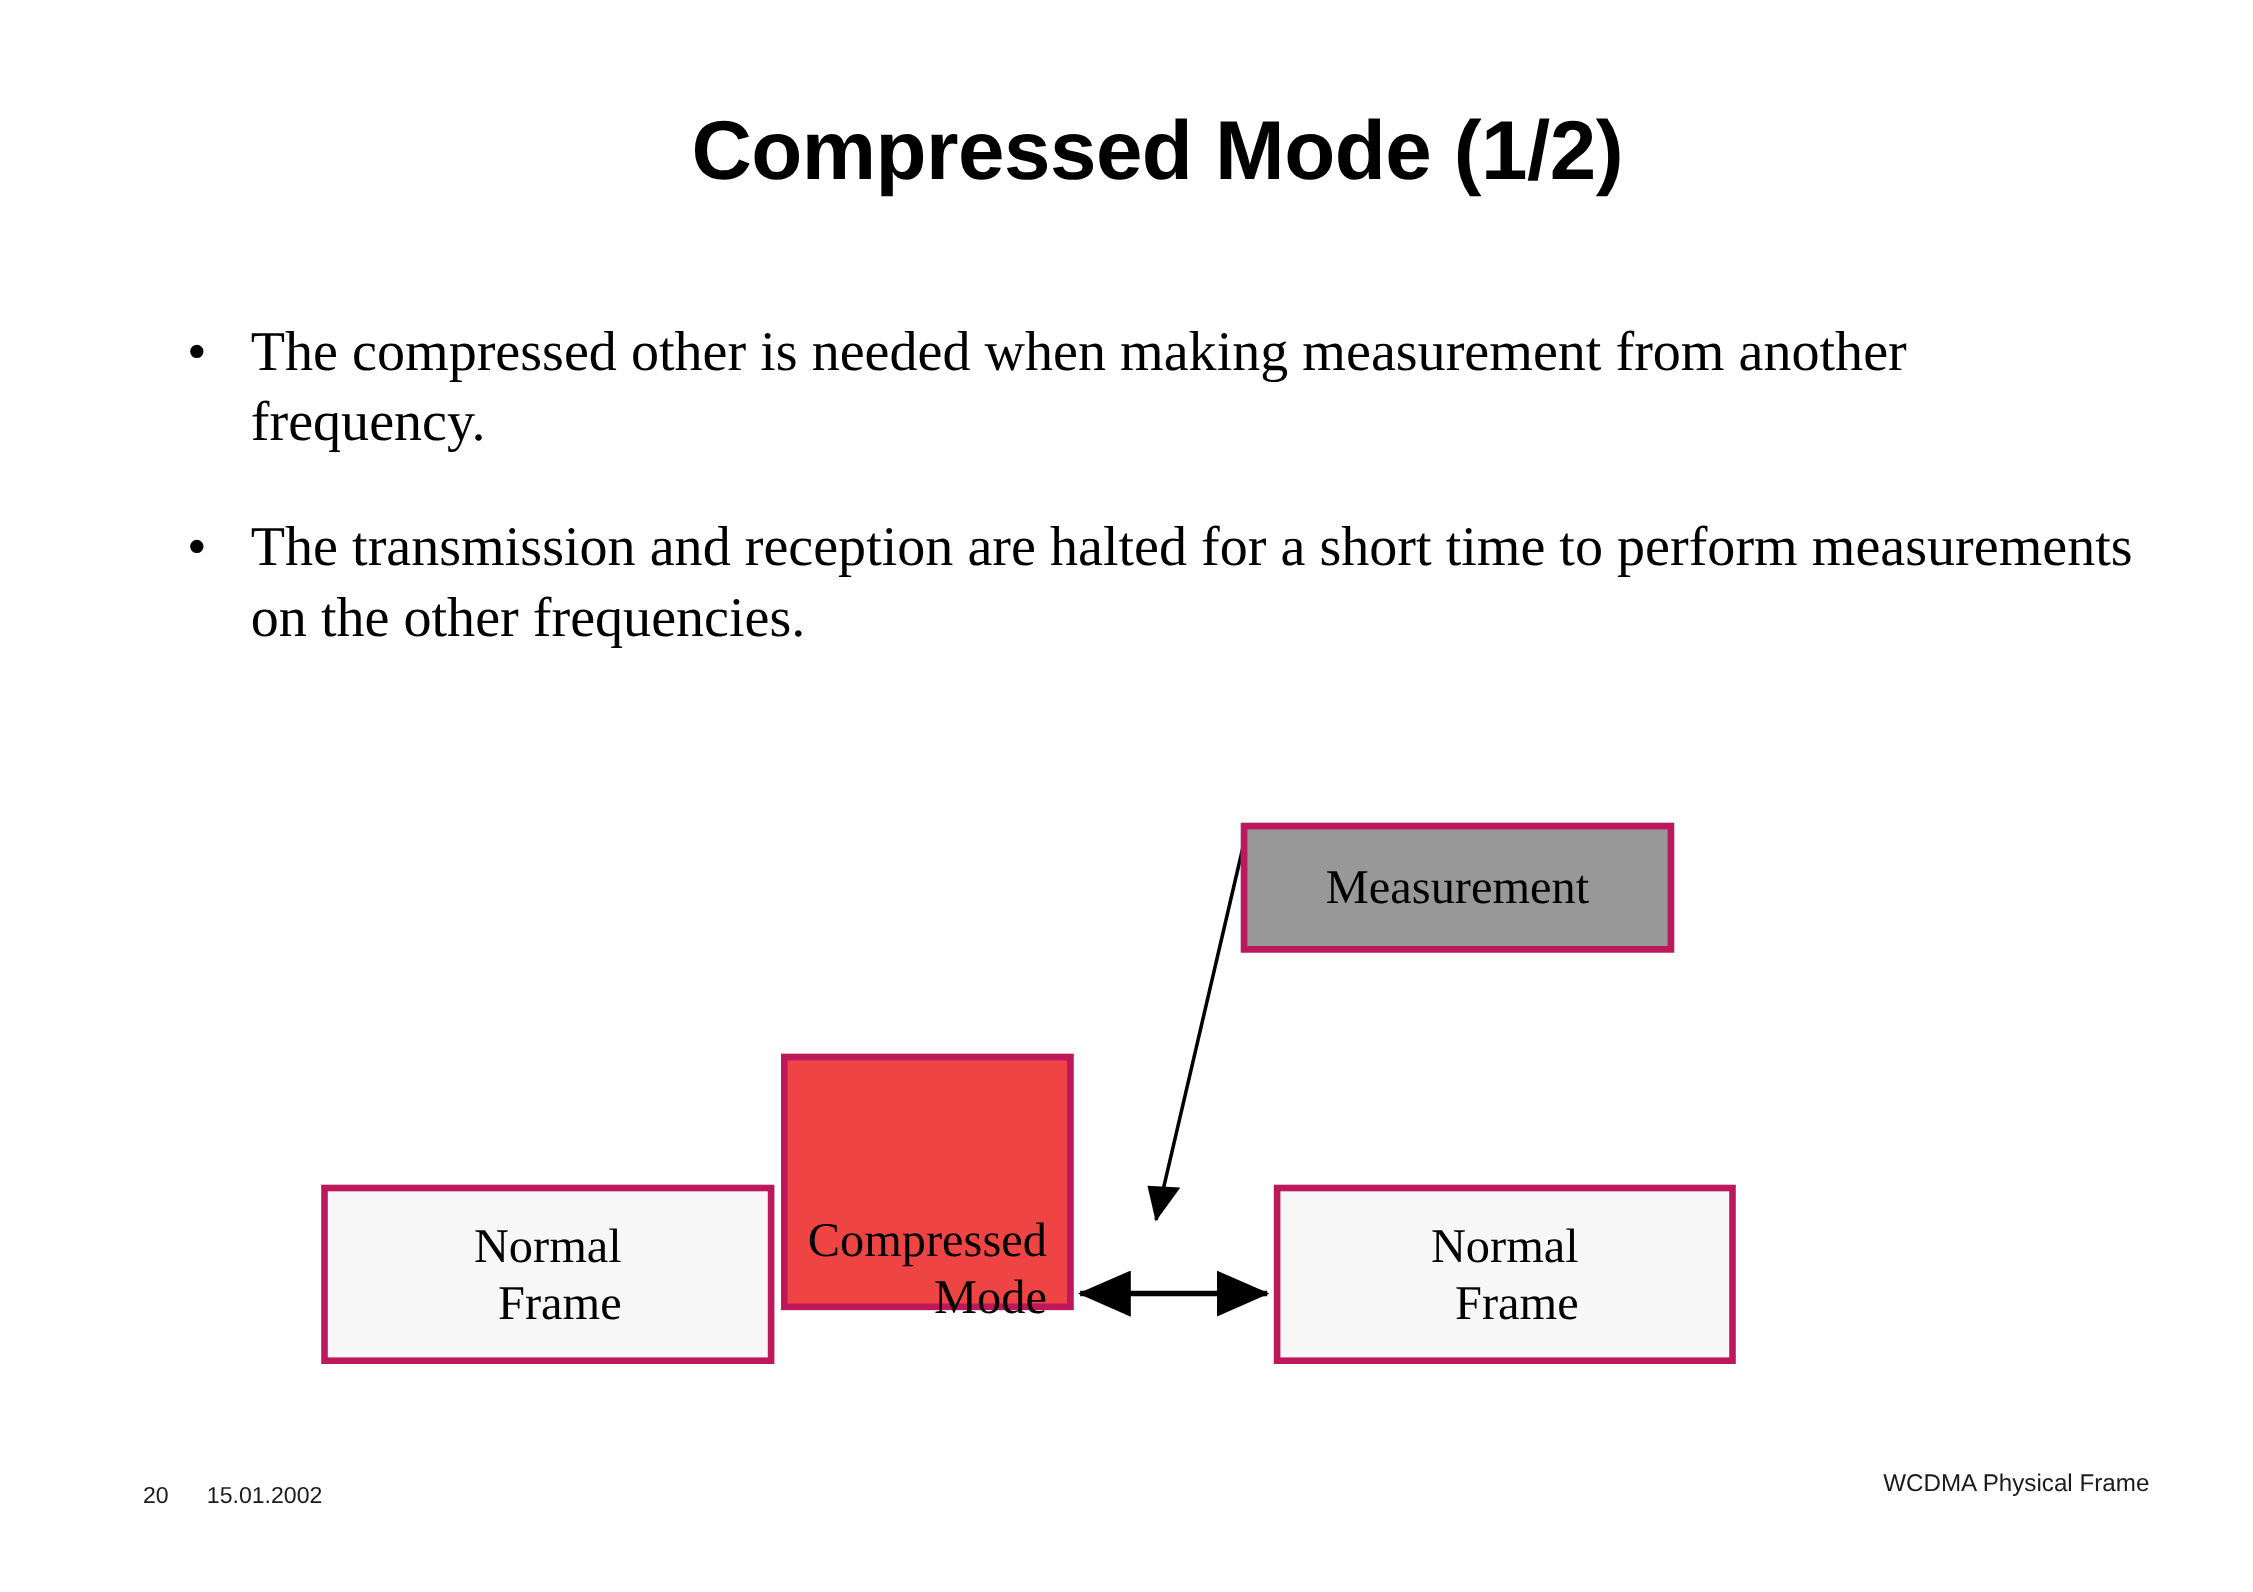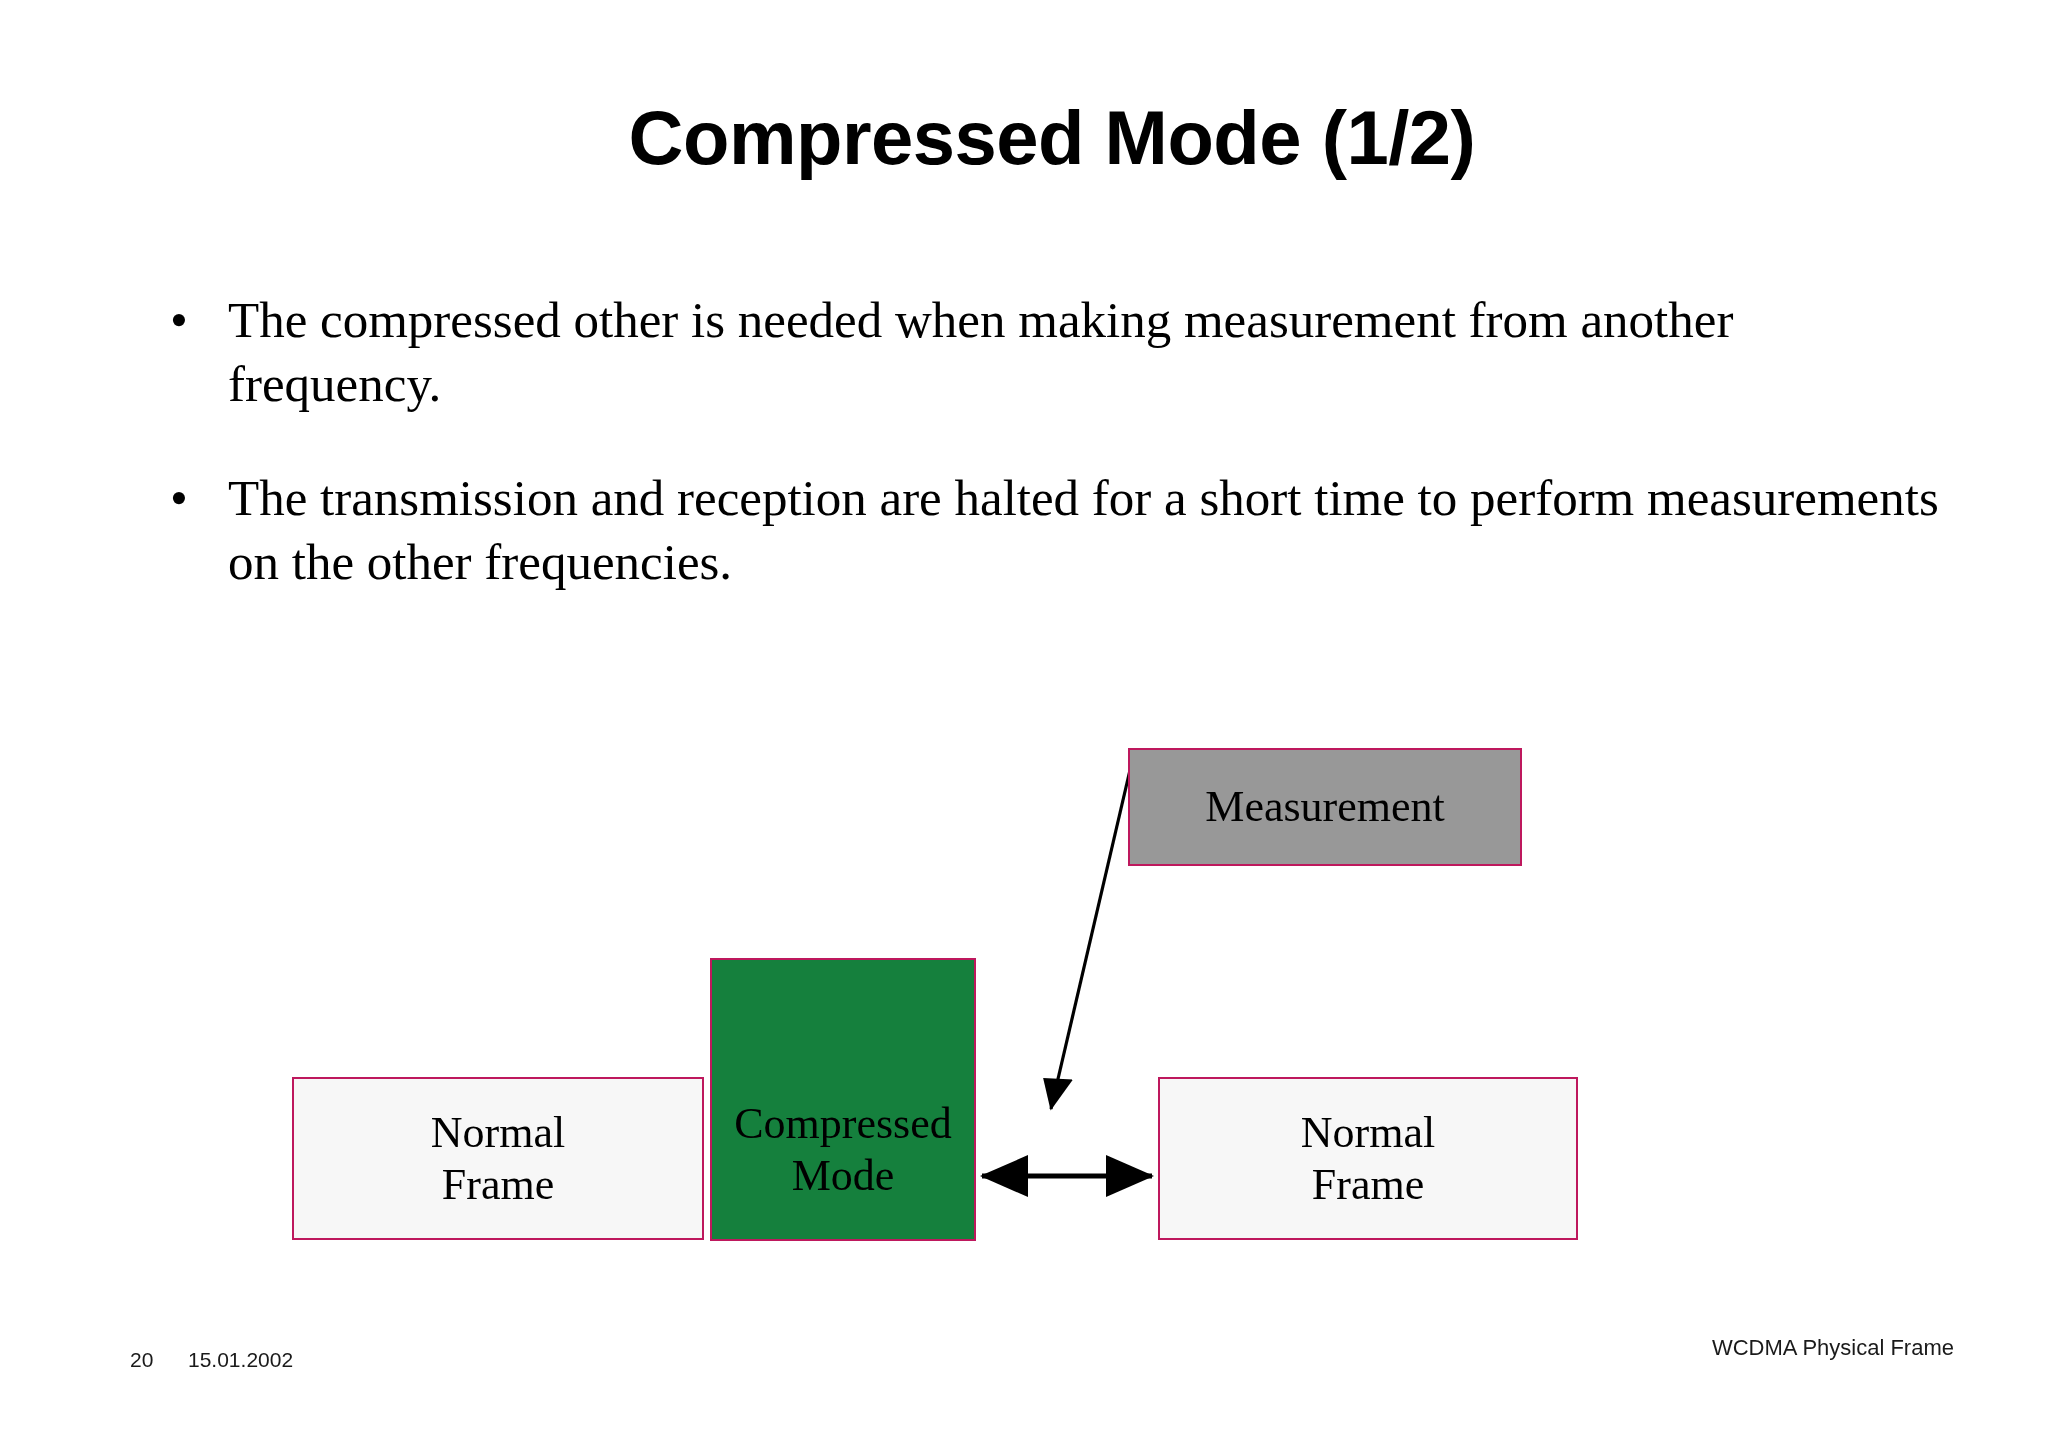--- a/index.html
+++ b/index.html
@@ -74,25 +74,25 @@
     position: absolute;
     left: 0;
     top: 0;
     width: 2048px;
     height: 1447px;
     pointer-events: none;
   }
 
   .dbox {
     position: absolute;
-    border: 2px solid #be185d;
+    border: 6px solid #be185d;
     display: flex;
     align-items: center;
     justify-content: center;
-    text-align: center;
+    text-align: right;
     font-family: "Liberation Serif", "DejaVu Serif", serif;
     font-size: 44px;
     line-height: 52px;
     color: #000000;
     pointer-events: auto;
   }
 
   
   #box-measurement-gap {
     left: 1128px;
@@ -109,22 +109,22 @@
     width: 412px;
     height: 163px;
     background: #f7f7f7;
   }
 
   
   #box-compressed-mode {
     left: 710px;
     top: 958px;
     width: 266px;
-    height: 283px;
-    background: #15803d;
+    height: 233px;
+    background: #ef4444;
     align-items: flex-start;
     padding-top: 138px;
   }
 
   
   #box-normal-frame-right {
     left: 1158px;
     top: 1077px;
     width: 420px;
     height: 163px;

